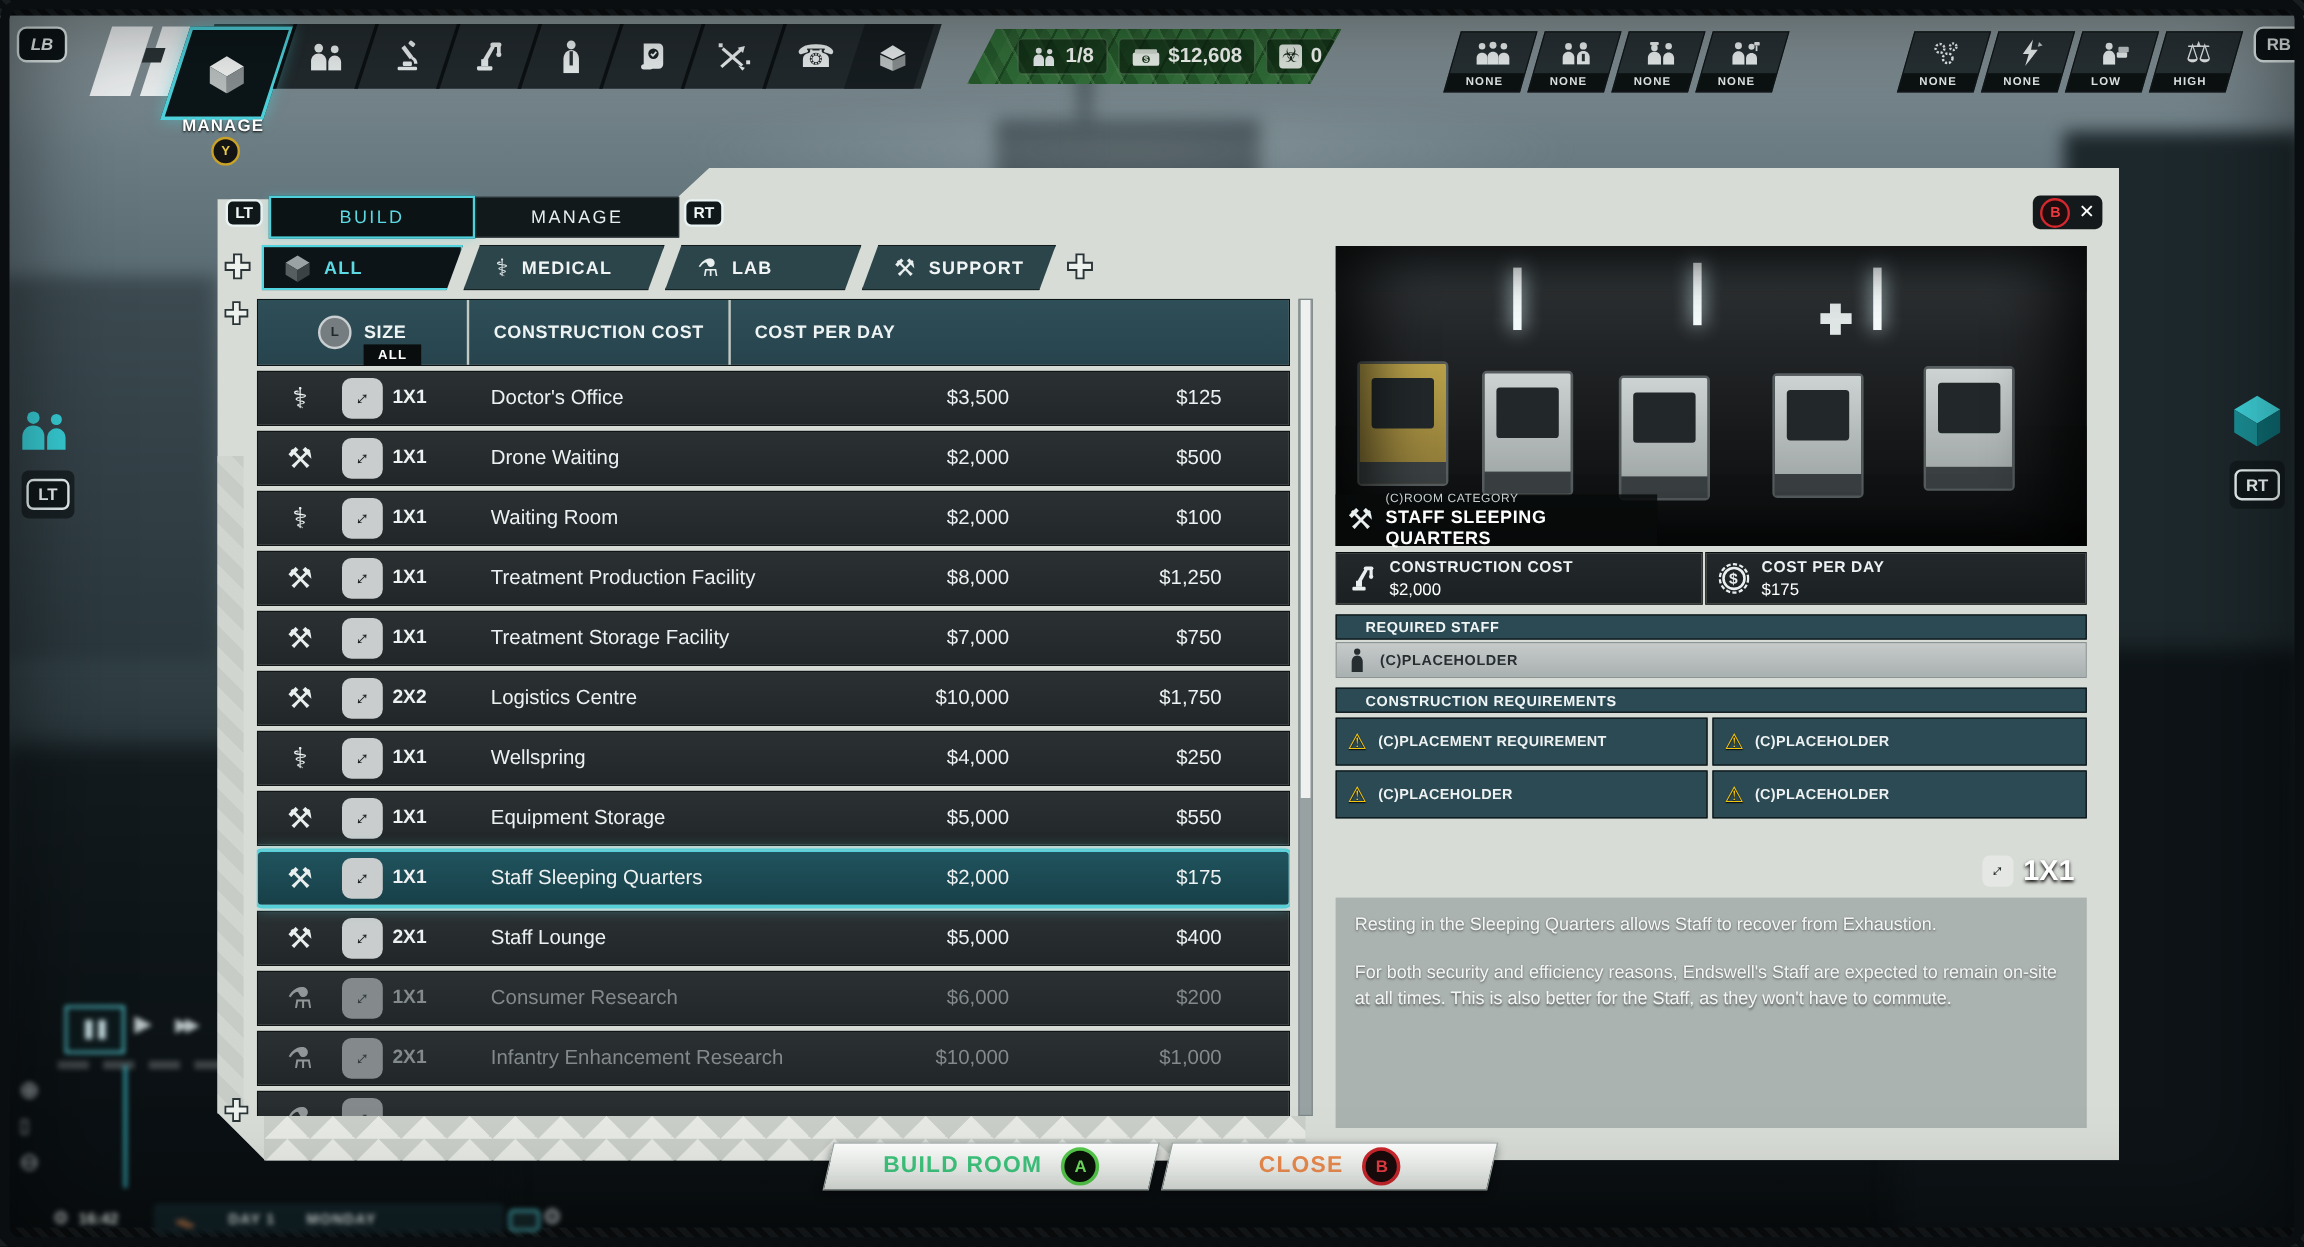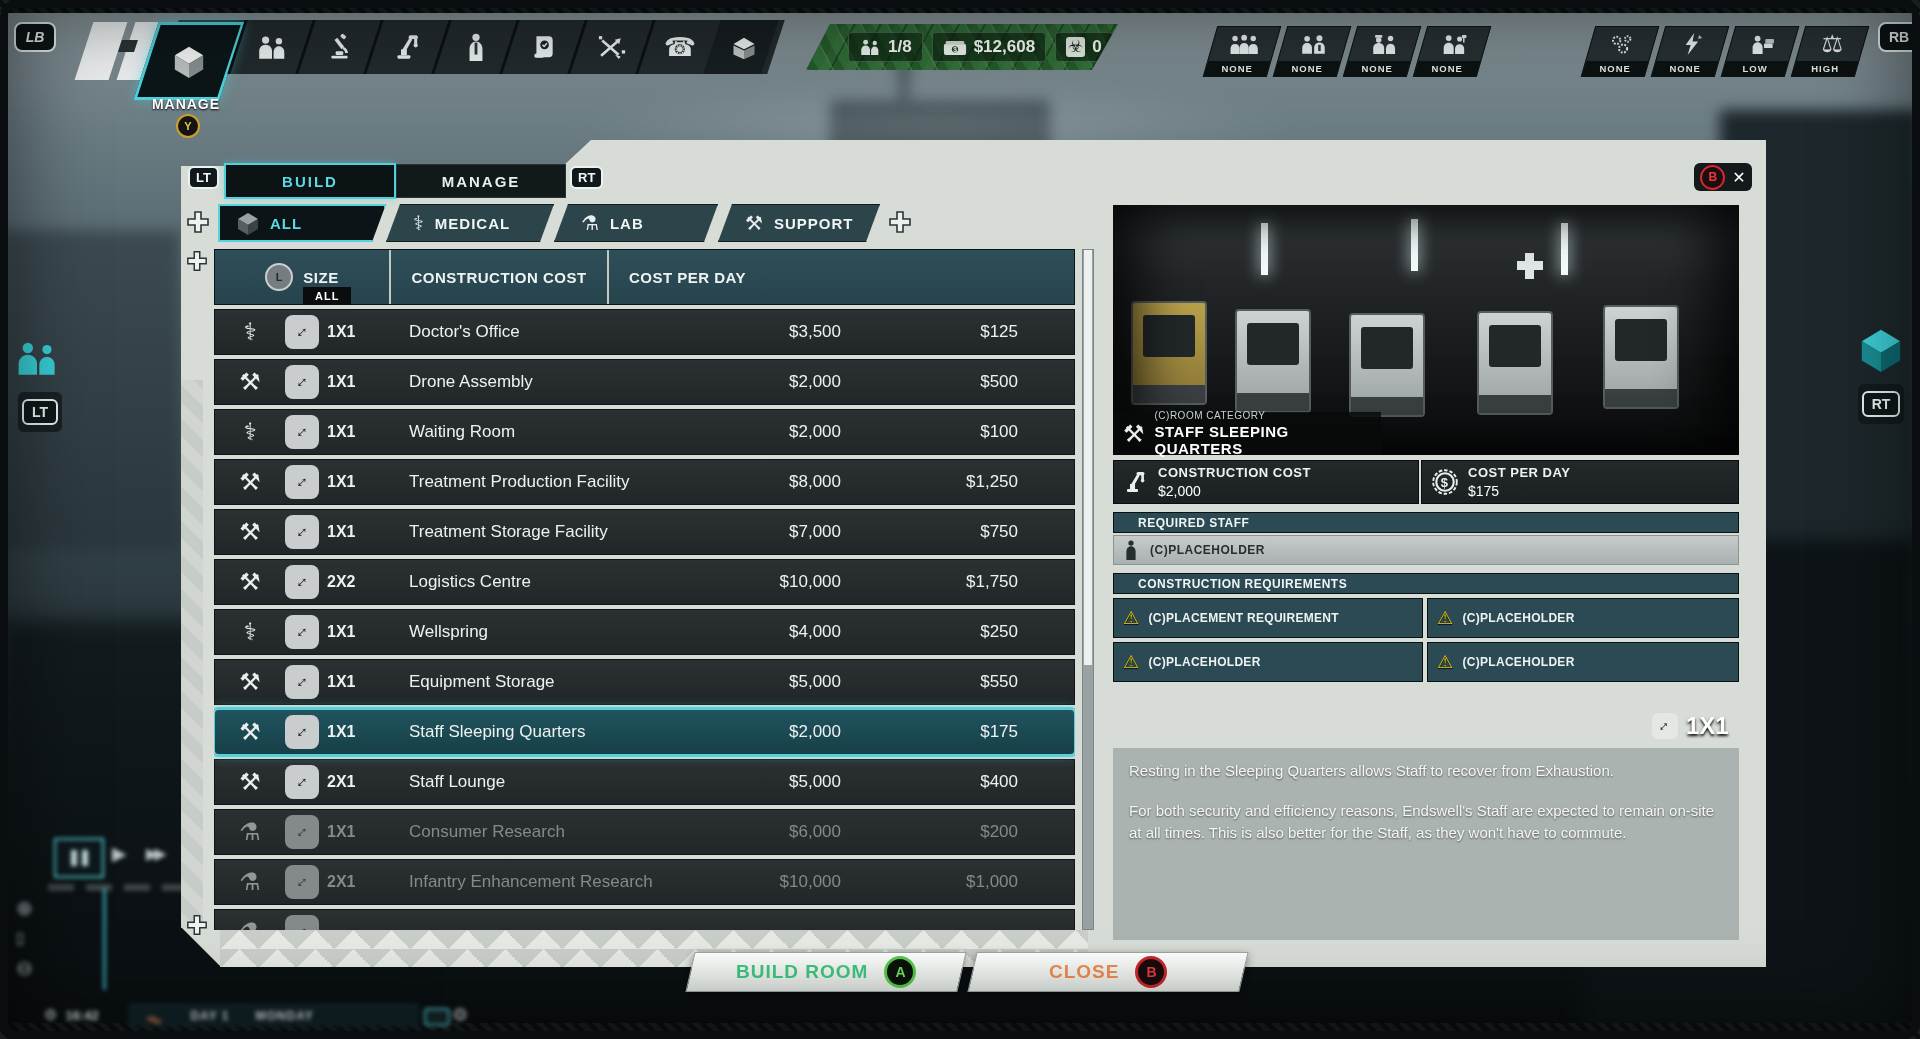--- a/index.html
+++ b/index.html
@@ -53,21 +53,21 @@
   .modal{position:absolute;left:181px;top:140px;width:1585px;height:827px;background:#d8dcd6;
     clip-path:polygon(0 26px,382px 26px,410px 0,100% 0,100% 100%,40px 100%,0 calc(100% - 40px));
     box-shadow:0 10px 40px rgba(0,0,0,.6);z-index:10;}
   .modal-edge{position:absolute;left:181px;top:380px;width:22px;height:548px;z-index:11;opacity:.7;
     background:repeating-linear-gradient(45deg,#cdd3cc 0 12px,#bfc6bf 12px 24px);}
   .modal-bottom{position:absolute;left:220px;top:930px;width:868px;height:37px;z-index:11;
     background:#c9cfc8;
     background-image:conic-gradient(from 135deg at 50% 0,#e6e9e4 90deg,rgba(0,0,0,0) 0);
     background-size:38px 19px;}
   .tab-main{position:absolute;height:32px;display:flex;align-items:center;justify-content:center;
-    font-size:15px;font-weight:bold;letter-spacing:2px;z-index:12;}
+    font-size:15px;font-weight:normal;letter-spacing:2px;z-index:12;}
   .tab-build{background:#0b1315;border:2px solid #4fd0da;color:#5cd9e2;box-shadow:0 0 8px rgba(79,208,218,.45);}
   .tab-manage{background:#11191b;border:1px solid #2a3336;color:#e8eeee;}
   .cat-tab{position:absolute;top:204px;height:38px;display:flex;align-items:center;gap:10px;
     font-size:15px;font-weight:bold;letter-spacing:1px;z-index:12;box-sizing:border-box;padding-left:16px;}
   .cat-sel{background:#0c1417;border:2px solid #52d5df;color:#5cd9e2;
     clip-path:polygon(0 0,100% 0,calc(100% - 14px) 100%,0 100%);}
   .cat-usel{background:#2c454b;border:1px solid #141b1d;color:#f0f4f4;
     clip-path:polygon(14px 0,100% 0,calc(100% - 14px) 100%,0 100%);padding-left:26px;}
   .mini-plus{position:absolute;z-index:12;}
   
@@ -532,21 +532,21 @@
           <span class="c1">$3,500</span>
           <span class="c2">$125</span>
         </div>
 
         <div class="row">
           <span class="cat glyph">⚒</span>
           <span class="szbtn">
             <span>↕</span>
           </span>
           <span class="sz">1X1</span>
-          <span class="nm">Drone Assembly</span>
+          <span class="nm">Drone Waiting</span>
           <span class="c1">$2,000</span>
           <span class="c2">$500</span>
         </div>
 
         <div class="row">
           <span class="cat glyph">⚕</span>
           <span class="szbtn">
             <span>↕</span>
           </span>
           <span class="sz">1X1</span>

